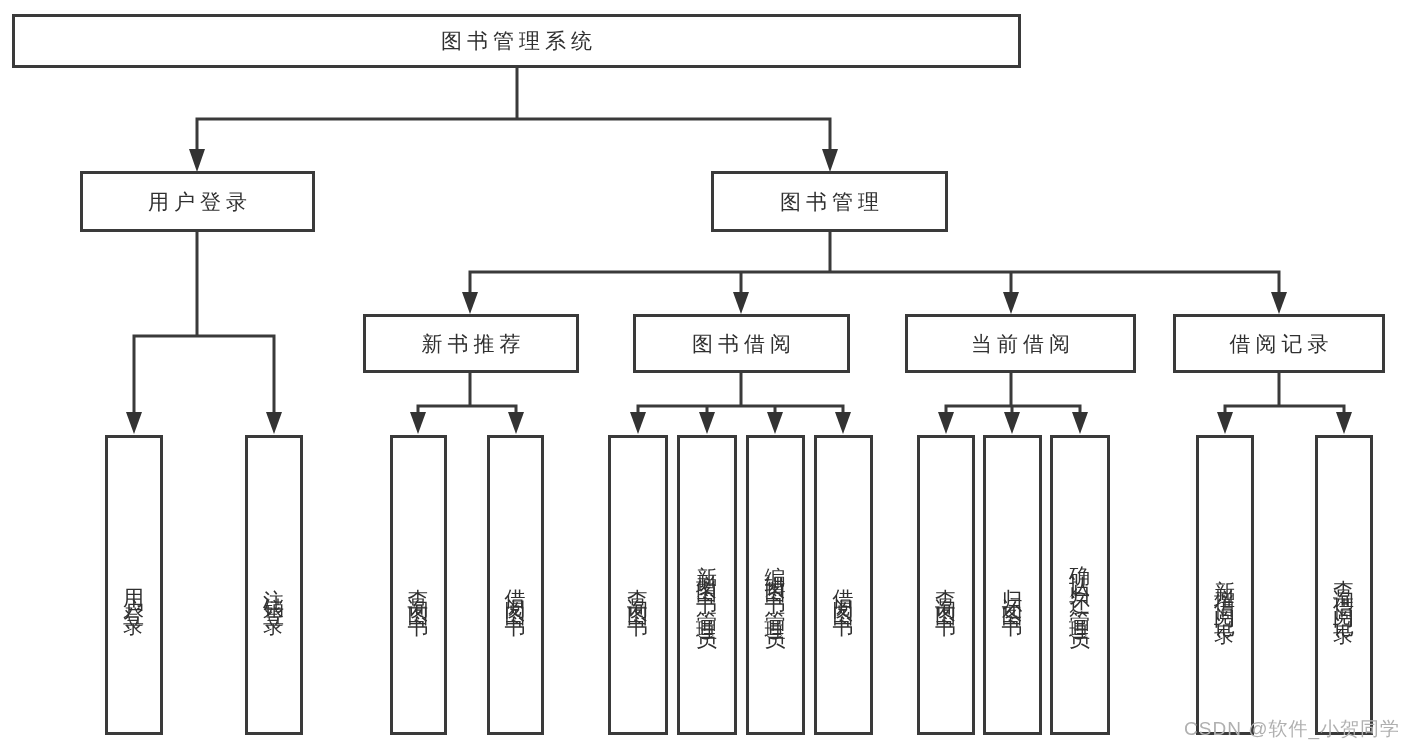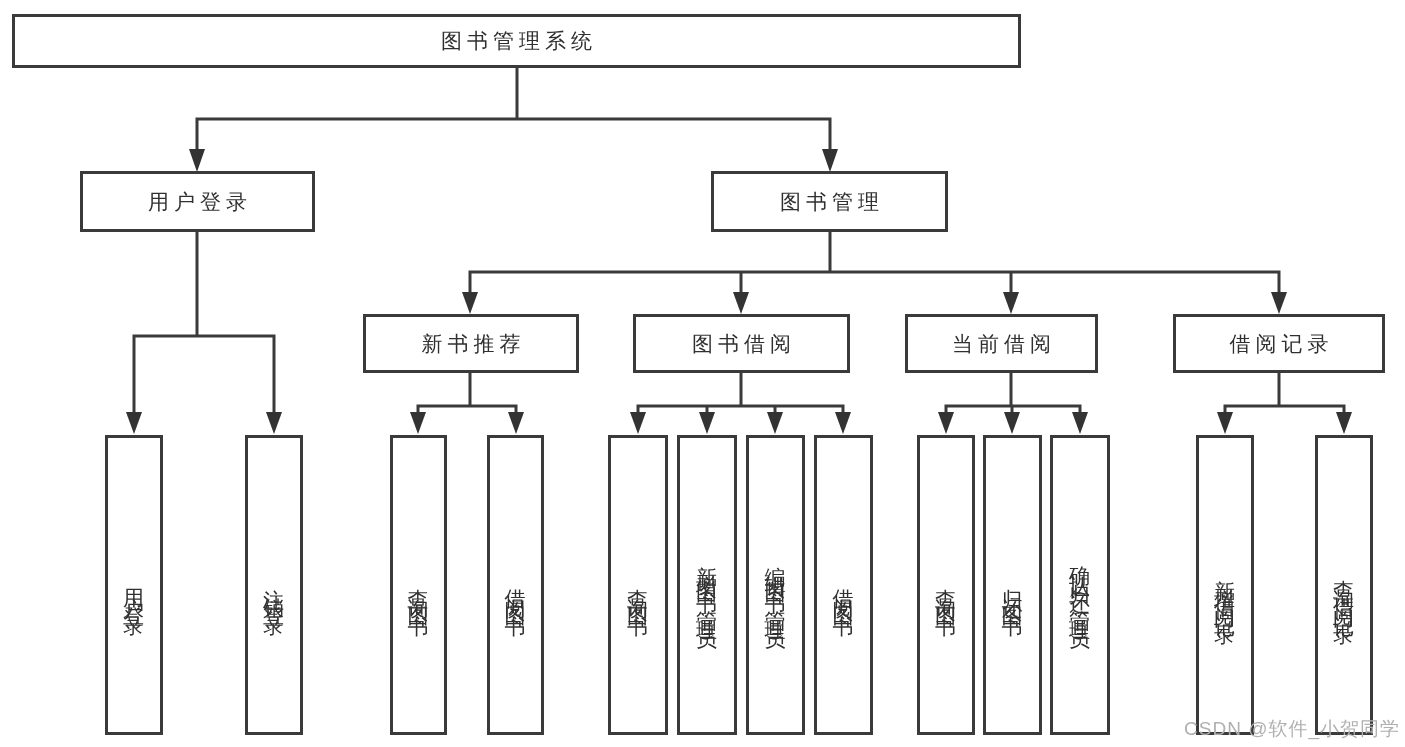--- a/index.html
+++ b/index.html
@@ -104,21 +104,21 @@
     </g>
   </svg>
 
   <div class="node hnode" style="left:12px; top:14px; width:1009px; height:54px;">图书管理系统</div>
 
   <div class="node hnode" style="left:80px; top:171px; width:235px; height:61px;">用户登录</div>
   <div class="node hnode" style="left:711px; top:171px; width:237px; height:61px;">图书管理</div>
 
   <div class="node hnode" style="left:363px; top:314px; width:216px; height:59px;">新书推荐</div>
   <div class="node hnode" style="left:633px; top:314px; width:217px; height:59px;">图书借阅</div>
-  <div class="node hnode" style="left:905px; top:314px; width:193px; height:59px;">当前借阅</div>
+  <div class="node hnode" style="left:905px; top:314px; width:231px; height:59px;">当前借阅</div>
   <div class="node hnode" style="left:1173px; top:314px; width:212px; height:59px;">借阅记录</div>
 
   <div class="node vnode" style="left:105px; top:435px; width:58px; height:300px;">
     <span>用户登录</span>
     </div>
   <div class="node vnode" style="left:245px; top:435px; width:58px; height:300px;">
     <span>注销登录</span>
     </div>
 
   <div class="node vnode" style="left:390px; top:435px; width:57px; height:300px;">

